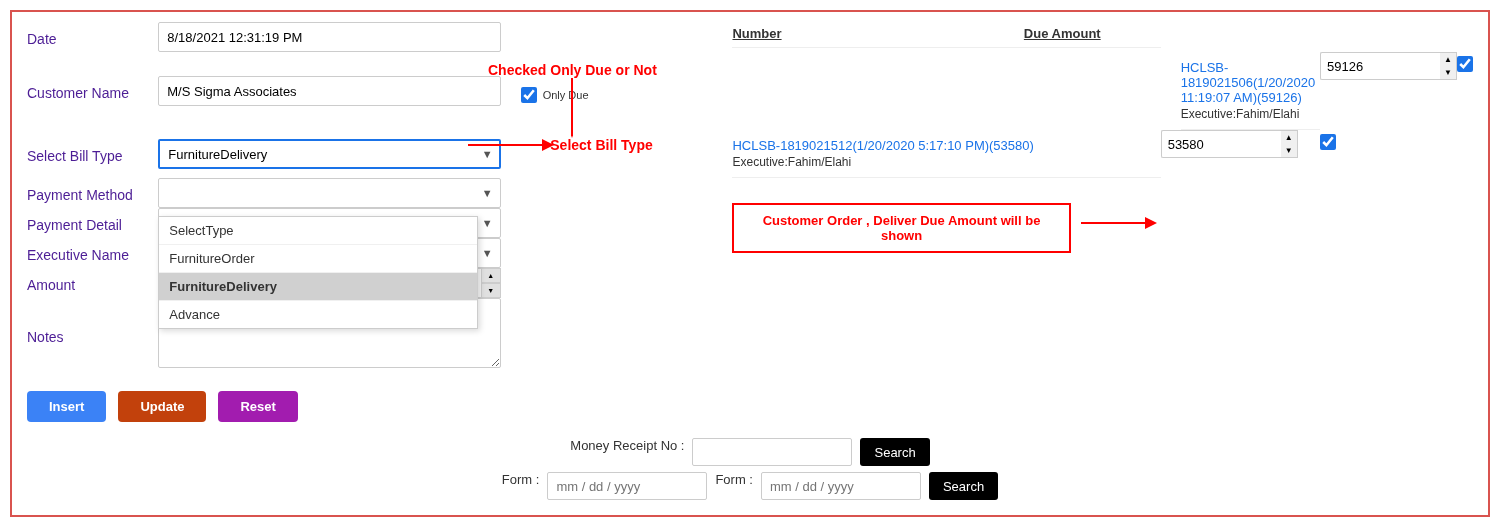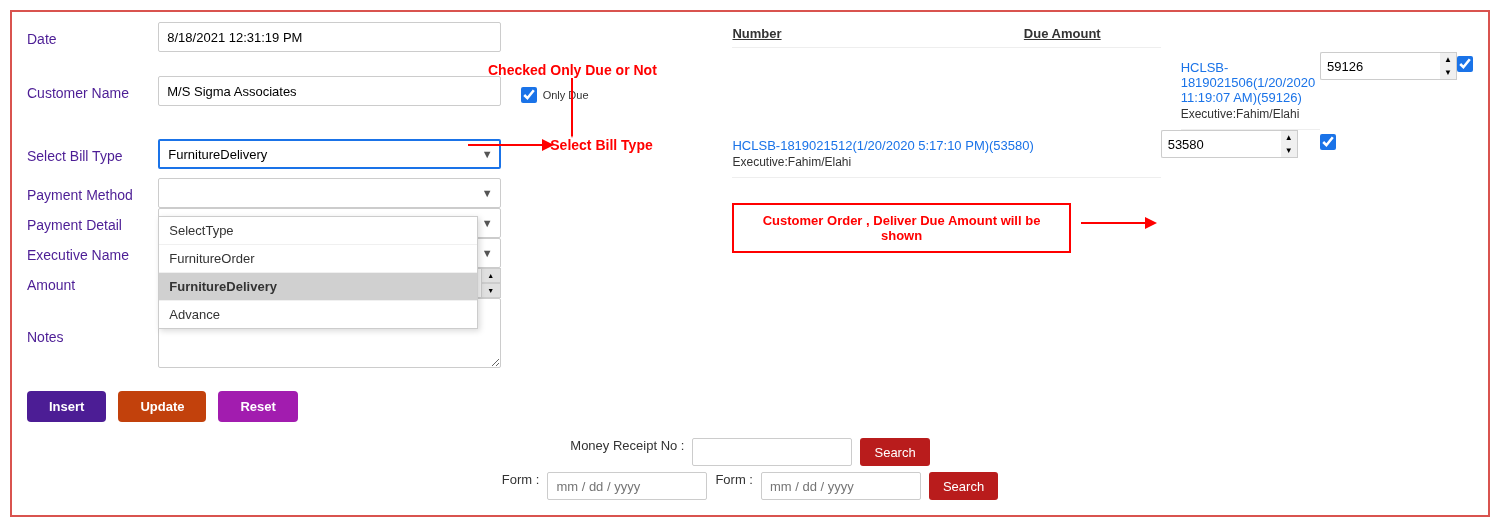--- a/index.html
+++ b/index.html
@@ -178,21 +178,21 @@
     .btn {
       padding: 8px 22px;
       font-size: 13px;
       font-weight: bold;
       border: none;
       border-radius: 4px;
       cursor: pointer;
       color: #fff;
     }
 
-    .btn-insert { background: #4c1d95; }
+    .btn-insert { background: #3b82f6; }
     .btn-update { background: #c2410c; }
     .btn-reset { background: #a21caf; }
 
     
     .bottom-bar {
       display: flex;
       flex-direction: column;
       align-items: center;
       gap: 6px;
       margin-top: 16px;
@@ -207,21 +207,21 @@
     .bottom-input {
       border: 1px solid #ccc;
       padding: 3px 8px;
       font-size: 13px;
       height: 28px;
       width: 160px;
       border-radius: 2px;
     }
 
     .btn-search {
-      background: #b91c1c;
+      background: #000000;
       color: #fff;
       border: none;
       padding: 4px 14px;
       font-size: 13px;
       border-radius: 3px;
       cursor: pointer;
     }
 
     .textarea-field {
       width: 100%;

